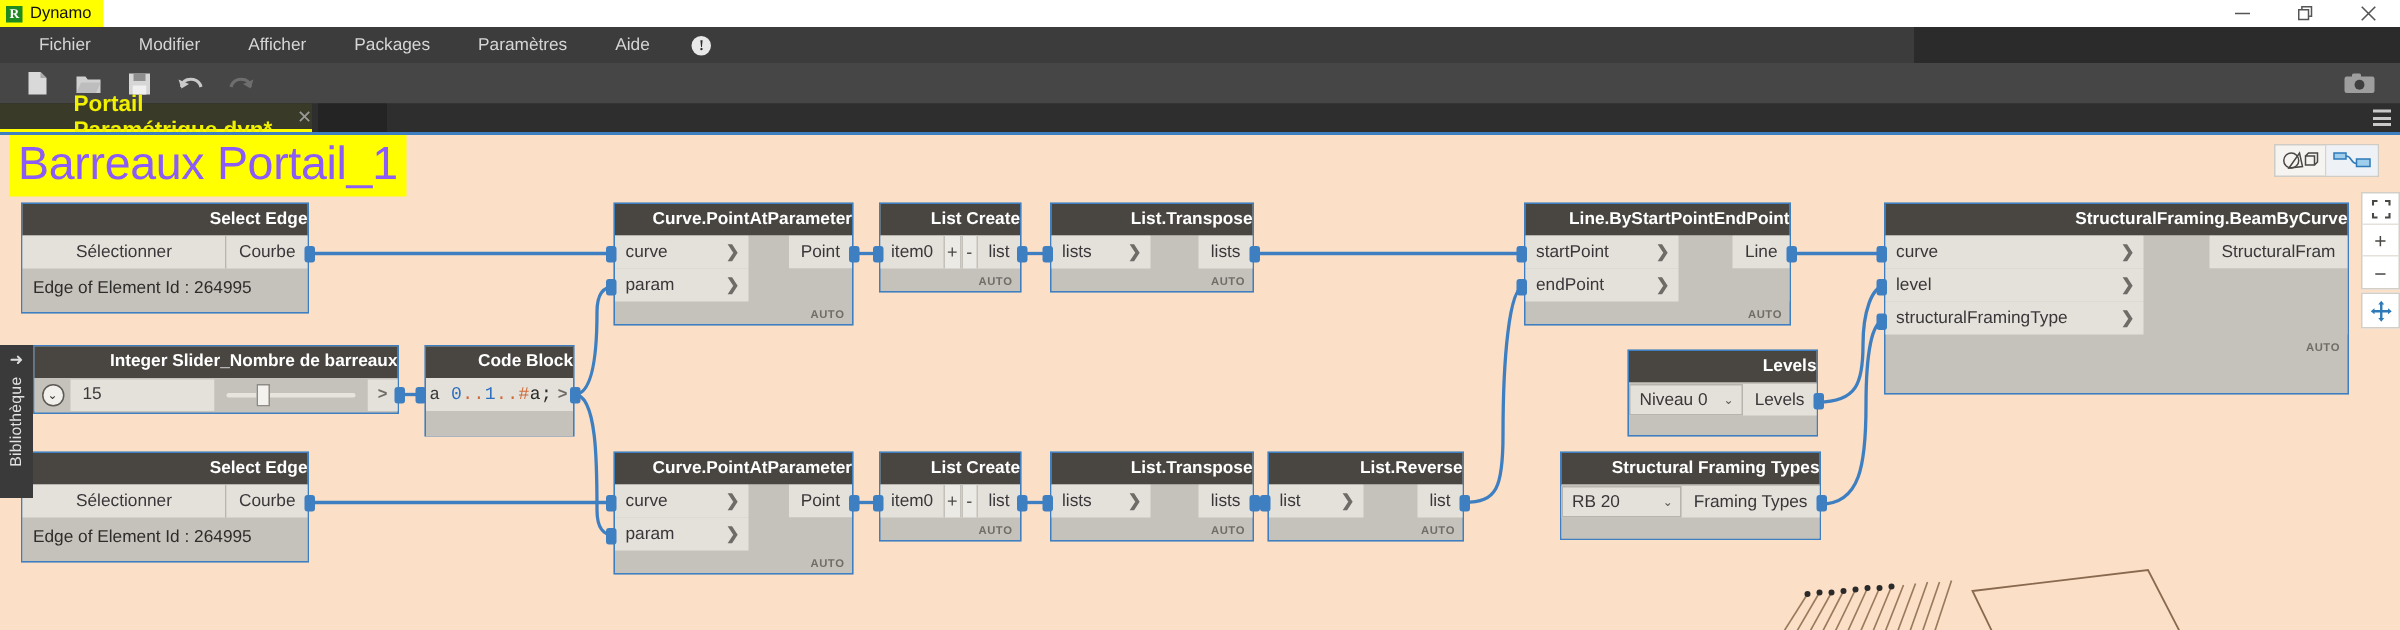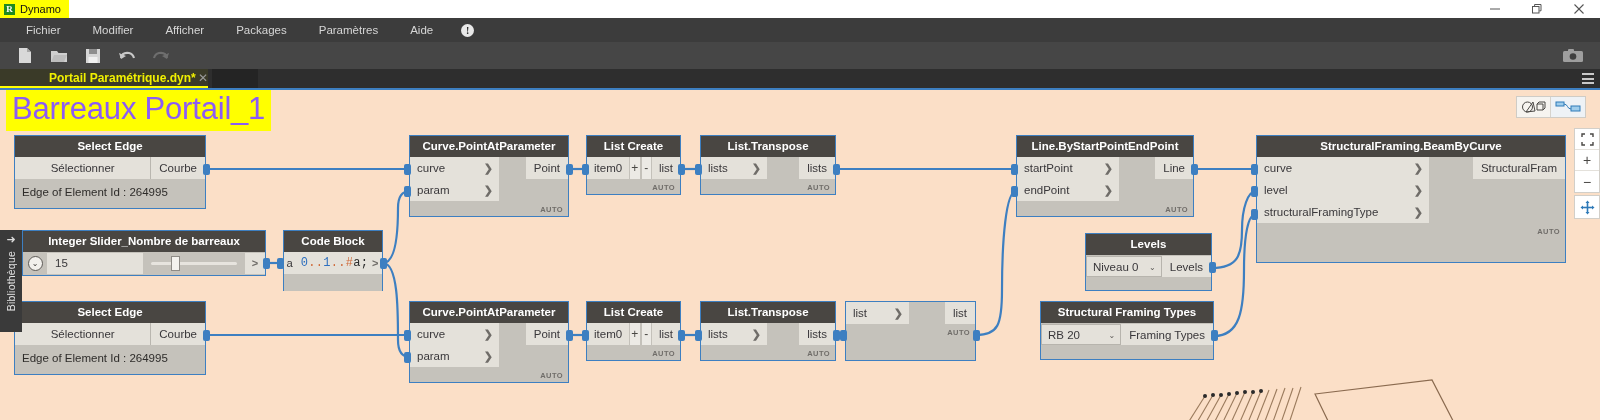--- a/index.html
+++ b/index.html
@@ -30,21 +30,21 @@
     margin-left: auto; display: flex; height: 18px; align-items: center;
   }
   .win-btn {
     width: 42px; height: 18px; display: flex; align-items: center;
     justify-content: center; font-size: 12px; color: #444;
   }
   .win-btn svg { display: block; }
 
   
   .menubar {
-    position: absolute; left: 0; top: 18px; width: 1600px; height: 24px;
+    position: absolute; left: 0; top: 18px; width: 1276px; height: 24px;
     background: #3c3c3c; display: flex; align-items: center; padding-left: 10px;
   }
   .menu-item {
     color: #d6d6d6; font-size: 11.5px; padding: 0 16px; line-height: 24px;
     cursor: default;
   }
   .menu-alert {
     width: 13px; height: 13px; border-radius: 50%; background: #e8e8e8;
     color: #2b2b2b; font-size: 10px; font-weight: bold; text-align: center;
     line-height: 13px; margin-left: 12px; font-family: "Liberation Serif", serif;
@@ -64,21 +64,21 @@
   
   .tabstrip {
     position: absolute; left: 0; top: 69px; width: 1600px; height: 19px;
     background: #2e2e2e;
   }
   .tab-active {
     position: absolute; left: 0; top: 0; height: 19px; width: 208px;
     background: #3a3a28; border-bottom: 2px solid #ffff00;
     display: flex; align-items: center; padding-left: 10px;
   }
-  .tab-label { color: #f0f000; font-size: 12px; font-weight: bold; padding-left: 39px; }
+  .tab-label { color: #f0f000; font-size: 15px; font-weight: bold; padding-left: 39px; }
   .tab-close {
     position: absolute; left: 196px; top: 2px; width: 14px; height: 14px;
     color: #9a9a9a; font-size: 12px; text-align: center; line-height: 14px;
   }
   .tab-ghost {
     position: absolute; left: 212px; top: 0; width: 46px; height: 19px;
     background: #242424;
   }
   .tab-menu {
     position: absolute; right: 6px; top: 4px; width: 12px; height: 11px;
@@ -117,21 +117,21 @@
     display: flex; align-items: center; justify-content: center; z-index: 41;
   }
 
   
   .node {
     position: absolute; border: 1.5px solid #3d7fc1; background: #c5c2bb;
     z-index: 20;
   }
   .node-hdr {
     background: #494642; color: #ffffff; font-size: 11.5px; font-weight: bold;
-    text-align: center; line-height: 21px; height: 21px; overflow: hidden;
+    text-align: right; line-height: 21px; height: 21px; overflow: hidden;
     white-space: nowrap;
   }
   .node-body { position: relative; }
   .row { display: flex; height: 22px; align-items: stretch; }
   .in-port {
     background: #e4e1da; color: #39373a; font-size: 11.5px;
     display: flex; align-items: center; padding-left: 7px; position: relative;
   }
   .in-port .chev {
     position: absolute; right: 6px; top: 50%; transform: translateY(-50%);
@@ -627,20 +627,21 @@
           <div class="mid-gap"></div>
           <div class="out-port">lists</div>
         </div>
         <div class="auto-lbl">AUTO</div>
       </div>
     </div>
     <div class="nub" style="left:695px; top:240px;"></div>
     <div class="nub" style="left:833px; top:240px;"></div>
 
     <div class="node" style="left:845px; top:211px; width:131px; height:60px;">
+      <div class="node-hdr">List.Reverse</div>
       <div class="node-body" style="height:37px;">
         <div class="row">
           <div class="in-port" style="width:63px;">
             <span>list</span>
             <span class="chev">❯</span>
           </div>
           <div class="mid-gap"></div>
           <div class="out-port">list</div>
         </div>
         <div class="auto-lbl">AUTO</div>

